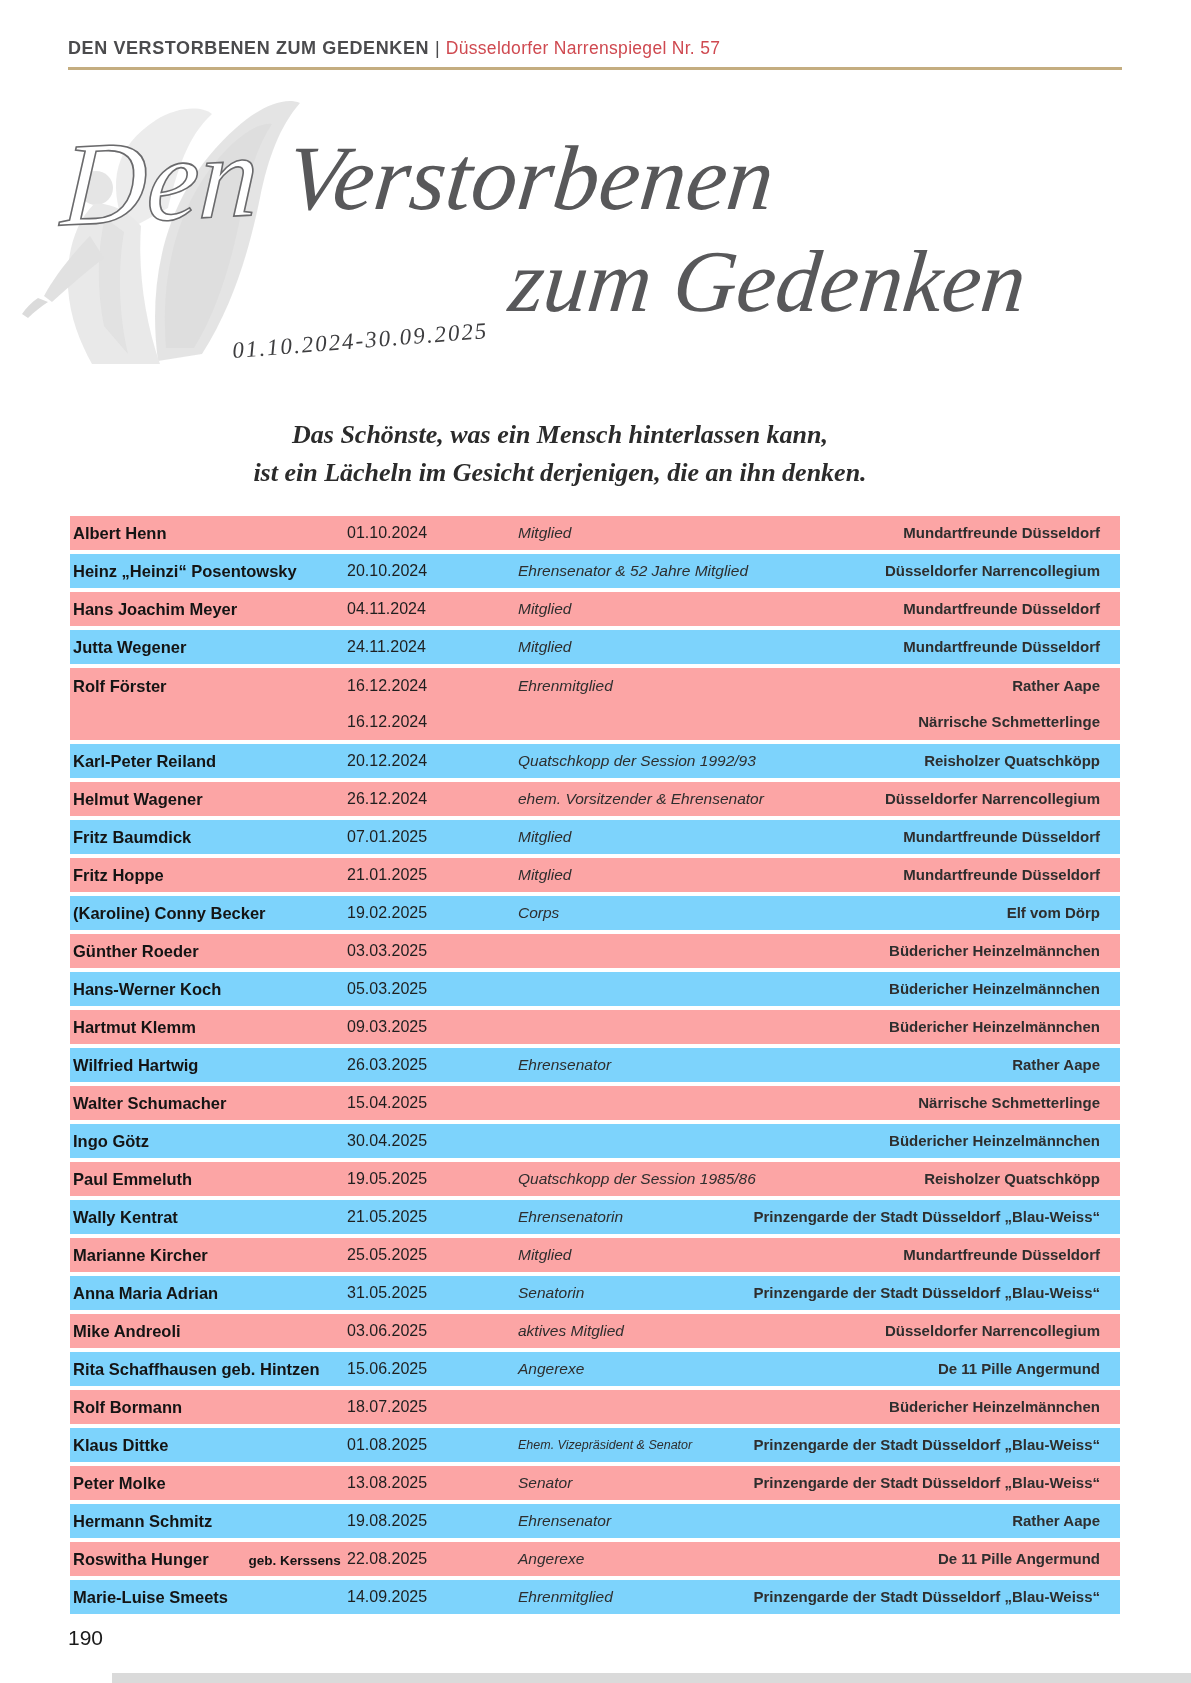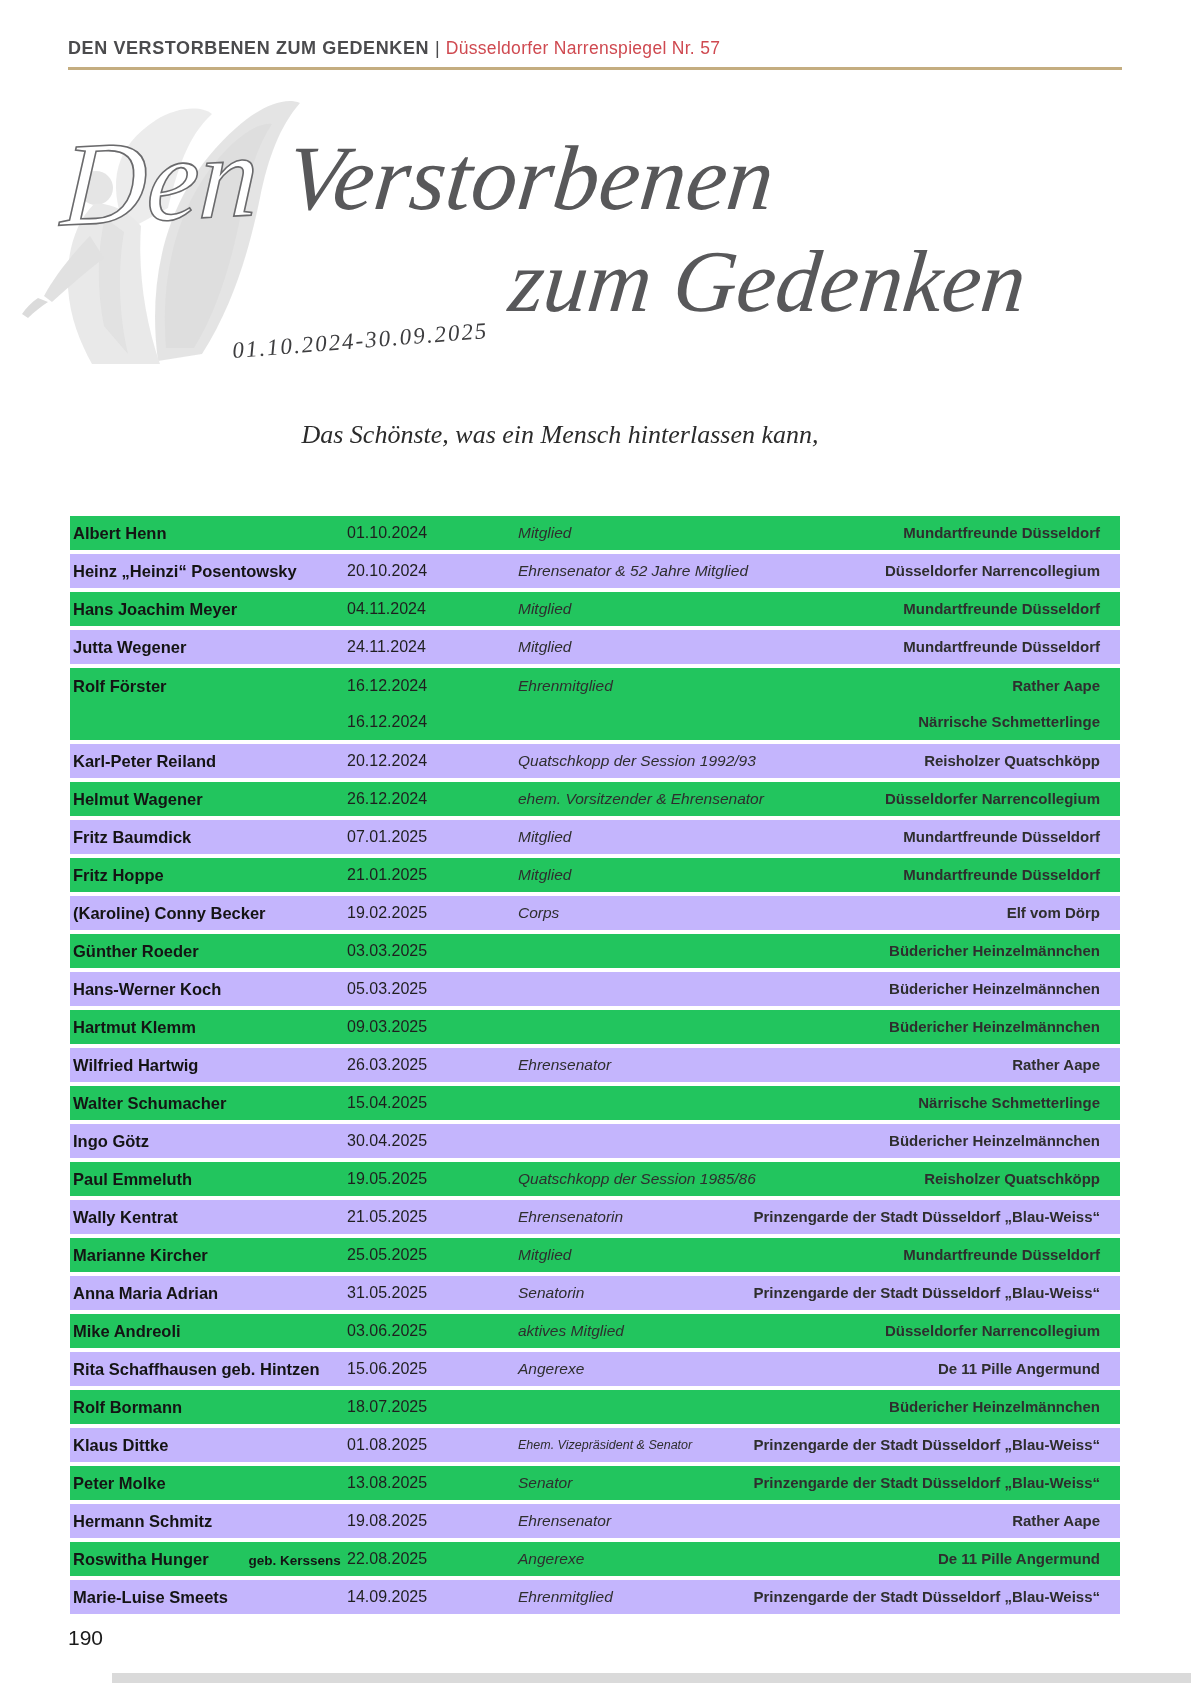--- a/index.html
+++ b/index.html
@@ -34,26 +34,26 @@
   }
   .t-dates {
     position:absolute; left:232px; top:248px; font-size:23px; letter-spacing:2px;
     color:#3d3d3f; transform:rotate(-4.5deg);
   }
 
   
   .quote { position:absolute; left:70px; top:416px; width:980px; text-align:center;
            font-family:"Liberation Serif", serif; font-style:italic;
            font-size:26px; color:#2b2b2b; }
-  .quote div { height:38px; line-height:38px; }
+  .quote div { height:38px; line-height:38px;font-weight:bold; }
 
   
   .mlist { position:absolute; left:70px; top:516px; width:1050px; }
-  .row  { position:relative; height:34px; margin-bottom:4px; background:#c4b5fd; }
-  .row.shaded { background:#22c55e; }
+  .row  { position:relative; height:34px; margin-bottom:4px; background:#7dd3fc; }
+  .row.shaded { background:#fca5a5; }
   .row.double { height:72px; }
   .line { position:relative; height:34px; line-height:34px; }
   .row.double .line { height:36px; line-height:36px; }
   .c-name { position:absolute; left:3px;  font-size:16.5px; font-weight:bold; color:#141414; white-space:nowrap; }
   .c-name .sfx { font-size:13.5px;margin-left:36px; }
   .c-date { position:absolute; left:277px; font-size:16px; color:#1f1f1f; }
   .c-role { position:absolute; left:448px; font-size:15.5px; font-style:italic; color:#2e2e2e; white-space:nowrap; }
   .c-role.small { font-size:12.5px; }
   .c-org  { position:absolute; right:20px; font-size:15px; color:#2e2e2e; white-space:nowrap;font-weight:bold; }
 
@@ -83,20 +83,21 @@
       <path d="M30 212 C24 216 18 222 14 228 L20 232 C26 226 34 220 40 216 Z" fill="#c8c8c8"></path>
     </svg>
     <div class="script t-den">Den</div>
     <div class="script t-verst">Verstorbenen</div>
     <div class="script t-zumged">zum Gedenken</div>
     <div class="script t-dates">01.10.2024-30.09.2025</div>
   </div>
 
   <div class="quote">
     <div>Das Schönste, was ein Mensch hinterlassen kann,</div>
+    <div>ist ein Lächeln im Gesicht derjenigen, die an ihn denken.</div>
   </div>
 
   <div class="mlist">
       <div class="row shaded">
       <div class="line">
         <span class="c-name"><span class="nm">Albert Henn</span></span>
         <span class="c-date">01.10.2024</span>
         <span class="c-role">Mitglied</span>
         <span class="c-org">Mundartfreunde Düsseldorf</span>
       </div>

